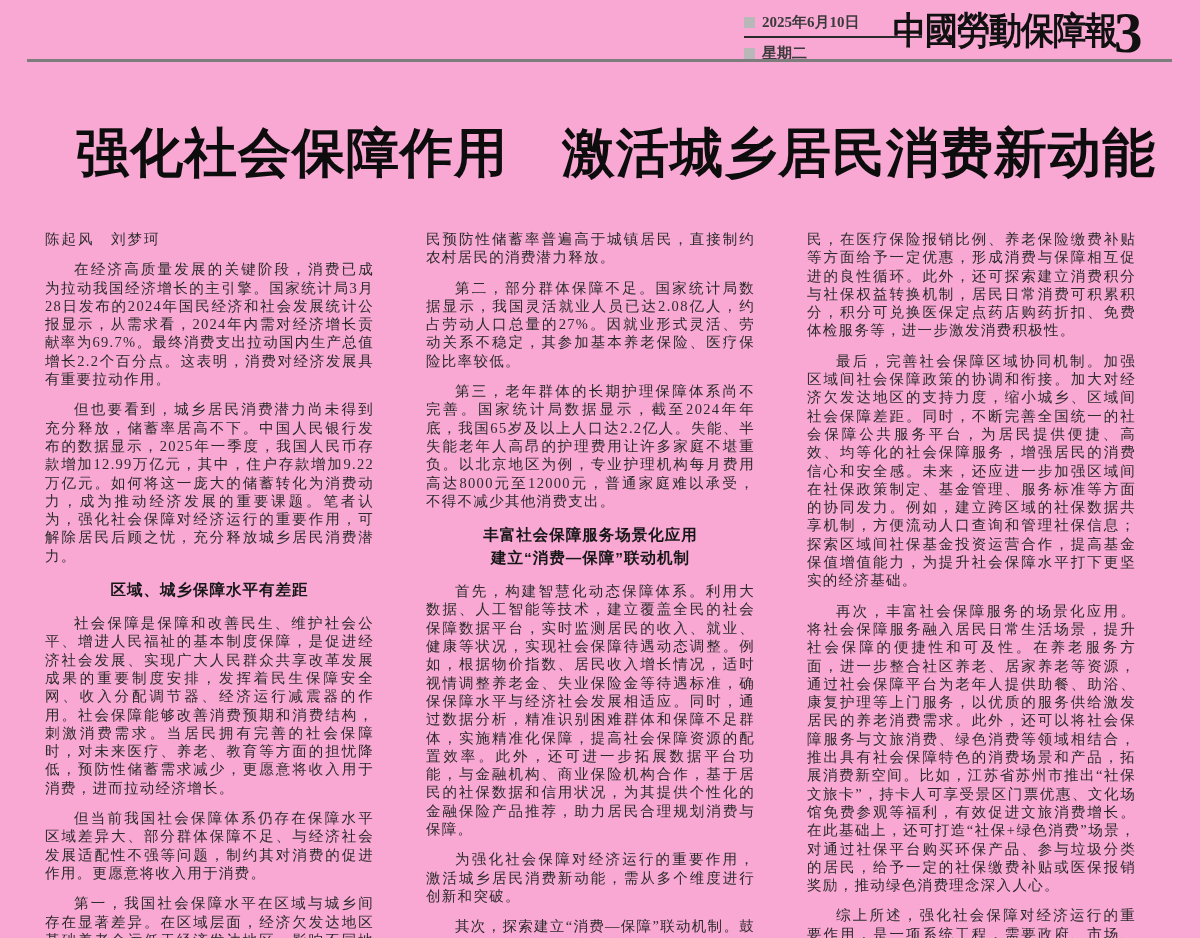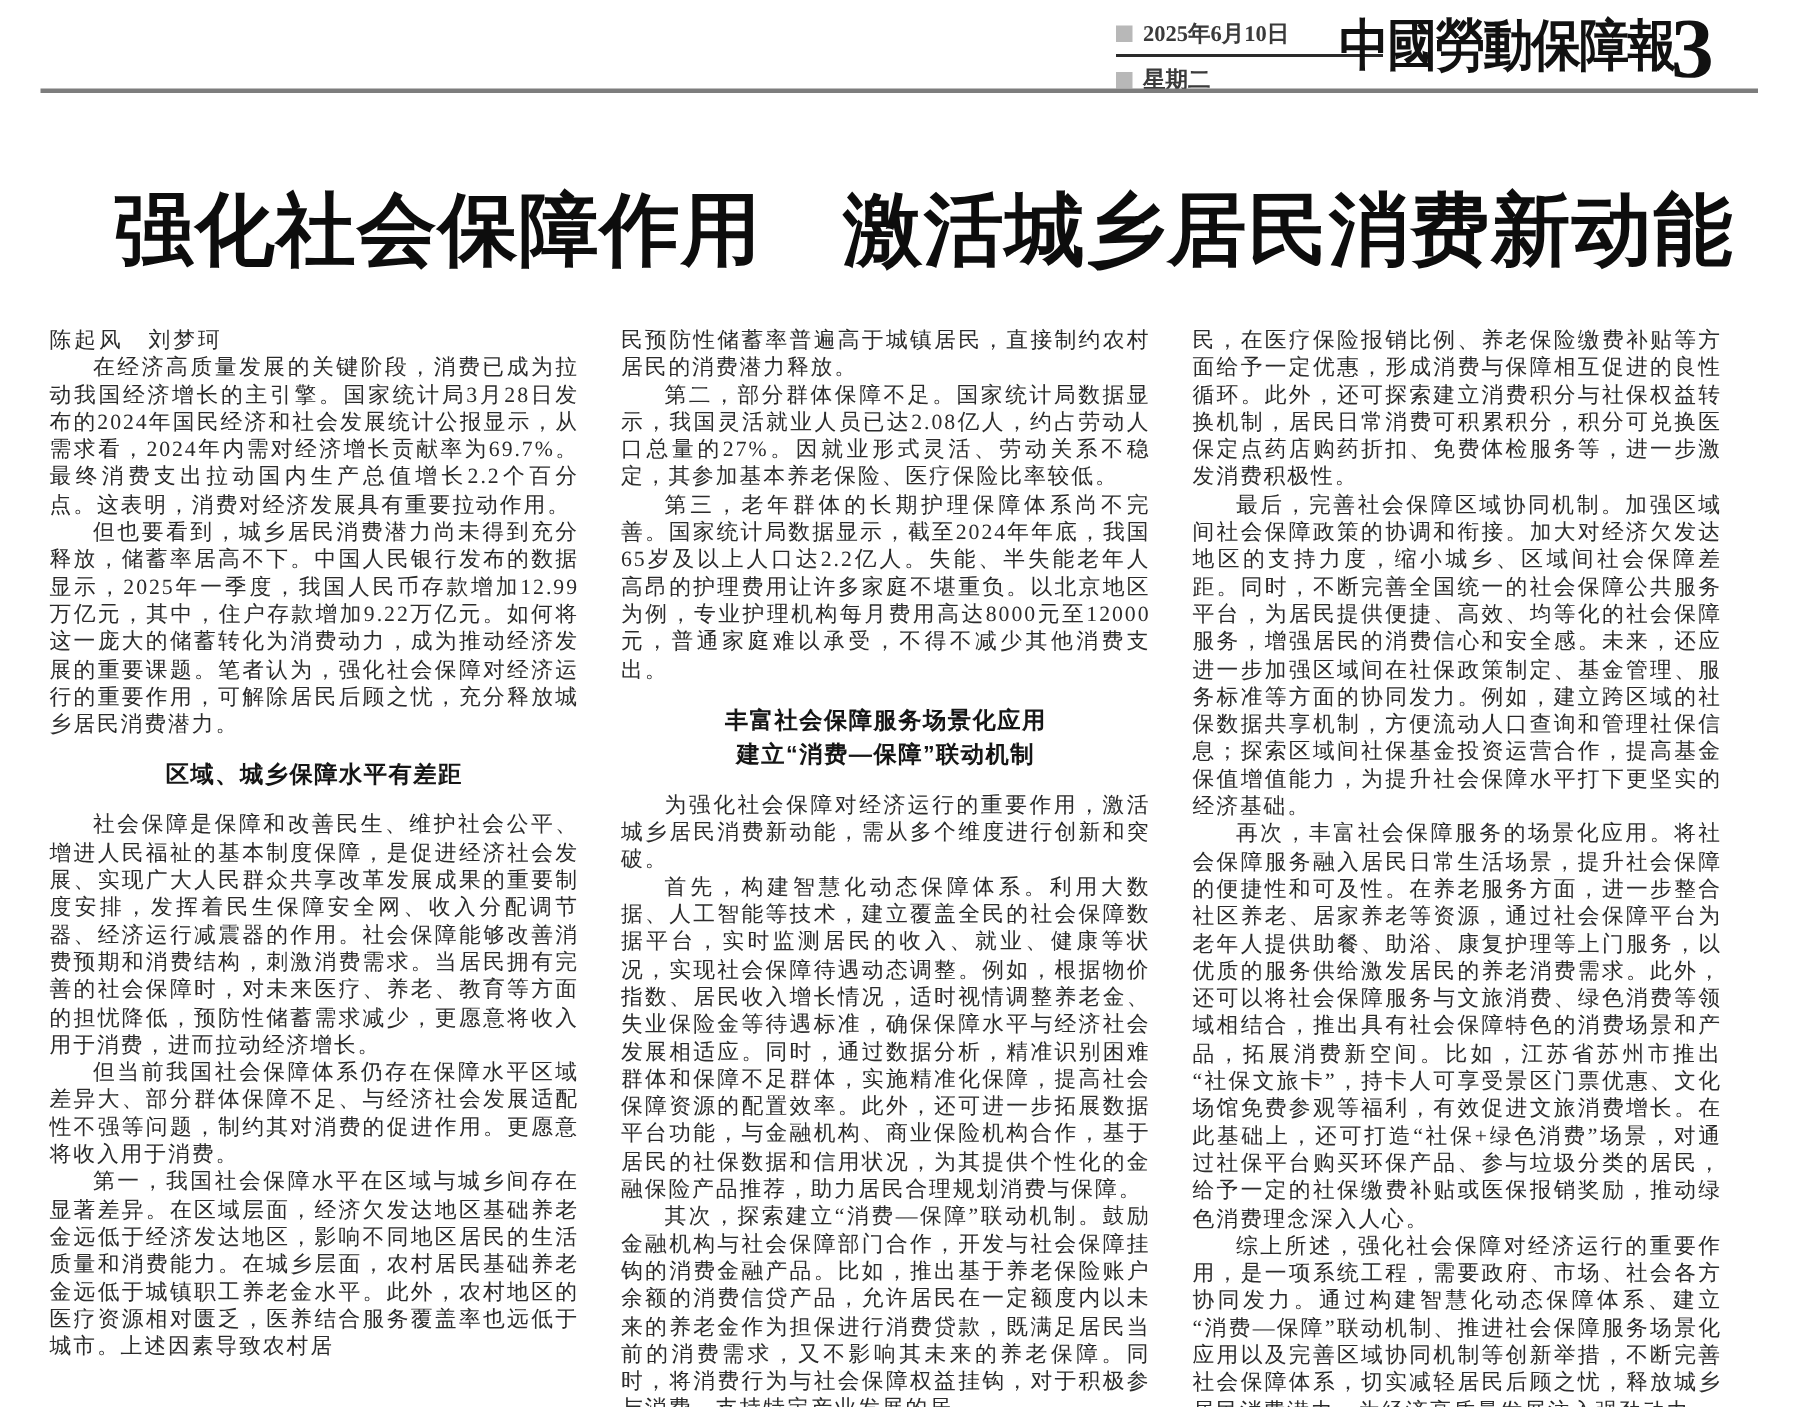--- a/index.html
+++ b/index.html
@@ -1,18 +1,18 @@
 <!DOCTYPE html>
 <html lang="zh"><head>
 <meta charset="utf-8">
 <style>
   html,body{margin:0;padding:0;background:#e8e8e8;}
   .page{
     position:relative;width:1200px;height:938px;margin:0 auto;
-    background:#ffffff;overflow:hidden;
+    background:#f9a8d4;overflow:hidden;
     font-family:"Liberation Serif","DejaVu Serif",serif;color:#2b2b2b;
   }
 
   
   .date-block{position:absolute;left:744px;top:13px;width:178px;}
   .date-row{display:flex;align-items:center;gap:7px;font-weight:bold;font-size:15px;color:#3a3a3a;white-space:nowrap;}
   .sq{width:11px;height:11px;background:#b8b8b8;flex:0 0 auto;}
   .date-divider{height:2px;background:#2a2a2a;margin:4px 0 6px 0;}
 
   .masthead{
@@ -29,21 +29,21 @@
   
   .headline{
     position:absolute;left:0;top:102px;width:100%;margin:16px;
     text-align:center;font-size:53px;font-weight:900;letter-spacing:1px;
     color:#0d0d0d;white-space:nowrap;
   }
 
   
   .columns{position:absolute;left:33px;top:218px;width:1115px;display:flex;gap:28px;}
   .col{width:353px;font-size:14.5px;line-height:18.3px;text-align:justify;letter-spacing:1.3px;color:#2b2b2b;}
-  .col p{margin:0;}
+  .col p{margin:12px;}
   .para{text-indent:2em;}
   .para-cont{text-indent:0;}
   .authors{margin-bottom:23px;letter-spacing:2px;}
   .subhead{
     margin:13px 0;text-align:center;font-weight:bold;
     font-size:15.5px;line-height:23px;letter-spacing:1px;color:#161616;
     font-family:"Liberation Sans","DejaVu Sans",sans-serif;
   }
 </style>
 </head>
@@ -82,22 +82,22 @@
         <p class="para">第一，我国社会保障水平在区域与城乡间存在显著差异。在区域层面，经济欠发达地区基础养老金远低于经济发达地区，影响不同地区居民的生活质量和消费能力。在城乡层面，农村居民基础养老金远低于城镇职工养老金水平。此外，农村地区的医疗资源相对匮乏，医养结合服务覆盖率也远低于城市。上述因素导致农村居</p>
       </div>
       <div class="col">
         <p class="para-cont">民预防性储蓄率普遍高于城镇居民，直接制约农村居民的消费潜力释放。</p>
         <p class="para">第二，部分群体保障不足。国家统计局数据显示，我国灵活就业人员已达2.08亿人，约占劳动人口总量的27%。因就业形式灵活、劳动关系不稳定，其参加基本养老保险、医疗保险比率较低。</p>
         <p class="para">第三，老年群体的长期护理保障体系尚不完善。国家统计局数据显示，截至2024年年底，我国65岁及以上人口达2.2亿人。失能、半失能老年人高昂的护理费用让许多家庭不堪重负。以北京地区为例，专业护理机构每月费用高达8000元至12000元，普通家庭难以承受，不得不减少其他消费支出。</p>
         <div class="subhead">
           <div>丰富社会保障服务场景化应用</div>
           <div>建立“消费—保障”联动机制</div>
         </div>
+        <p class="para">首先，构建智慧化动态保障体系。利用大数据、人工智能等技术，建立覆盖全民的社会保障数据平台，实时监测居民的收入、就业、健康等状况，实现社会保障待遇动态调整。例如，根据物价指数、居民收入增长情况，适时视情调整养老金、失业保险金等待遇标准，确保保障水平与经济社会发展相适应。同时，通过数据分析，精准识别困难群体和保障不足群体，实施精准化保障，提高社会保障资源的配置效率。此外，还可进一步拓展数据平台功能，与金融机构、商业保险机构合作，基于居民的社保数据和信用状况，为其提供个性化的金融保险产品推荐，助力居民合理规划消费与保障。</p>
         <p class="para">为强化社会保障对经济运行的重要作用，激活城乡居民消费新动能，需从多个维度进行创新和突破。</p>
-        <p class="para">首先，构建智慧化动态保障体系。利用大数据、人工智能等技术，建立覆盖全民的社会保障数据平台，实时监测居民的收入、就业、健康等状况，实现社会保障待遇动态调整。例如，根据物价指数、居民收入增长情况，适时视情调整养老金、失业保险金等待遇标准，确保保障水平与经济社会发展相适应。同时，通过数据分析，精准识别困难群体和保障不足群体，实施精准化保障，提高社会保障资源的配置效率。此外，还可进一步拓展数据平台功能，与金融机构、商业保险机构合作，基于居民的社保数据和信用状况，为其提供个性化的金融保险产品推荐，助力居民合理规划消费与保障。</p>
         <p class="para">其次，探索建立“消费—保障”联动机制。鼓励金融机构与社会保障部门合作，开发与社会保障挂钩的消费金融产品。比如，推出基于养老保险账户余额的消费信贷产品，允许居民在一定额度内以未来的养老金作为担保进行消费贷款，既满足居民当前的消费需求，又不影响其未来的养老保障。同时，将消费行为与社会保障权益挂钩，对于积极参与消费、支持特定产业发展的居</p>
       </div>
       <div class="col">
         <p class="para-cont">民，在医疗保险报销比例、养老保险缴费补贴等方面给予一定优惠，形成消费与保障相互促进的良性循环。此外，还可探索建立消费积分与社保权益转换机制，居民日常消费可积累积分，积分可兑换医保定点药店购药折扣、免费体检服务等，进一步激发消费积极性。</p>
         <p class="para">最后，完善社会保障区域协同机制。加强区域间社会保障政策的协调和衔接。加大对经济欠发达地区的支持力度，缩小城乡、区域间社会保障差距。同时，不断完善全国统一的社会保障公共服务平台，为居民提供便捷、高效、均等化的社会保障服务，增强居民的消费信心和安全感。未来，还应进一步加强区域间在社保政策制定、基金管理、服务标准等方面的协同发力。例如，建立跨区域的社保数据共享机制，方便流动人口查询和管理社保信息；探索区域间社保基金投资运营合作，提高基金保值增值能力，为提升社会保障水平打下更坚实的经济基础。</p>
         <p class="para">再次，丰富社会保障服务的场景化应用。将社会保障服务融入居民日常生活场景，提升社会保障的便捷性和可及性。在养老服务方面，进一步整合社区养老、居家养老等资源，通过社会保障平台为老年人提供助餐、助浴、康复护理等上门服务，以优质的服务供给激发居民的养老消费需求。此外，还可以将社会保障服务与文旅消费、绿色消费等领域相结合，推出具有社会保障特色的消费场景和产品，拓展消费新空间。比如，江苏省苏州市推出“社保文旅卡”，持卡人可享受景区门票优惠、文化场馆免费参观等福利，有效促进文旅消费增长。在此基础上，还可打造“社保+绿色消费”场景，对通过社保平台购买环保产品、参与垃圾分类的居民，给予一定的社保缴费补贴或医保报销奖励，推动绿色消费理念深入人心。</p>
         <p class="para">综上所述，强化社会保障对经济运行的重要作用，是一项系统工程，需要政府、市场、社会各方协同发力。通过构建智慧化动态保障体系、建立“消费—保障”联动机制、推进社会保障服务场景化应用以及完善区域协同机制等创新举措，不断完善社会保障体系，切实减轻居民后顾之忧，释放城乡居民消费潜力，为经济高质量发展注入强劲动力。</p>
       </div>
     </div>
 

